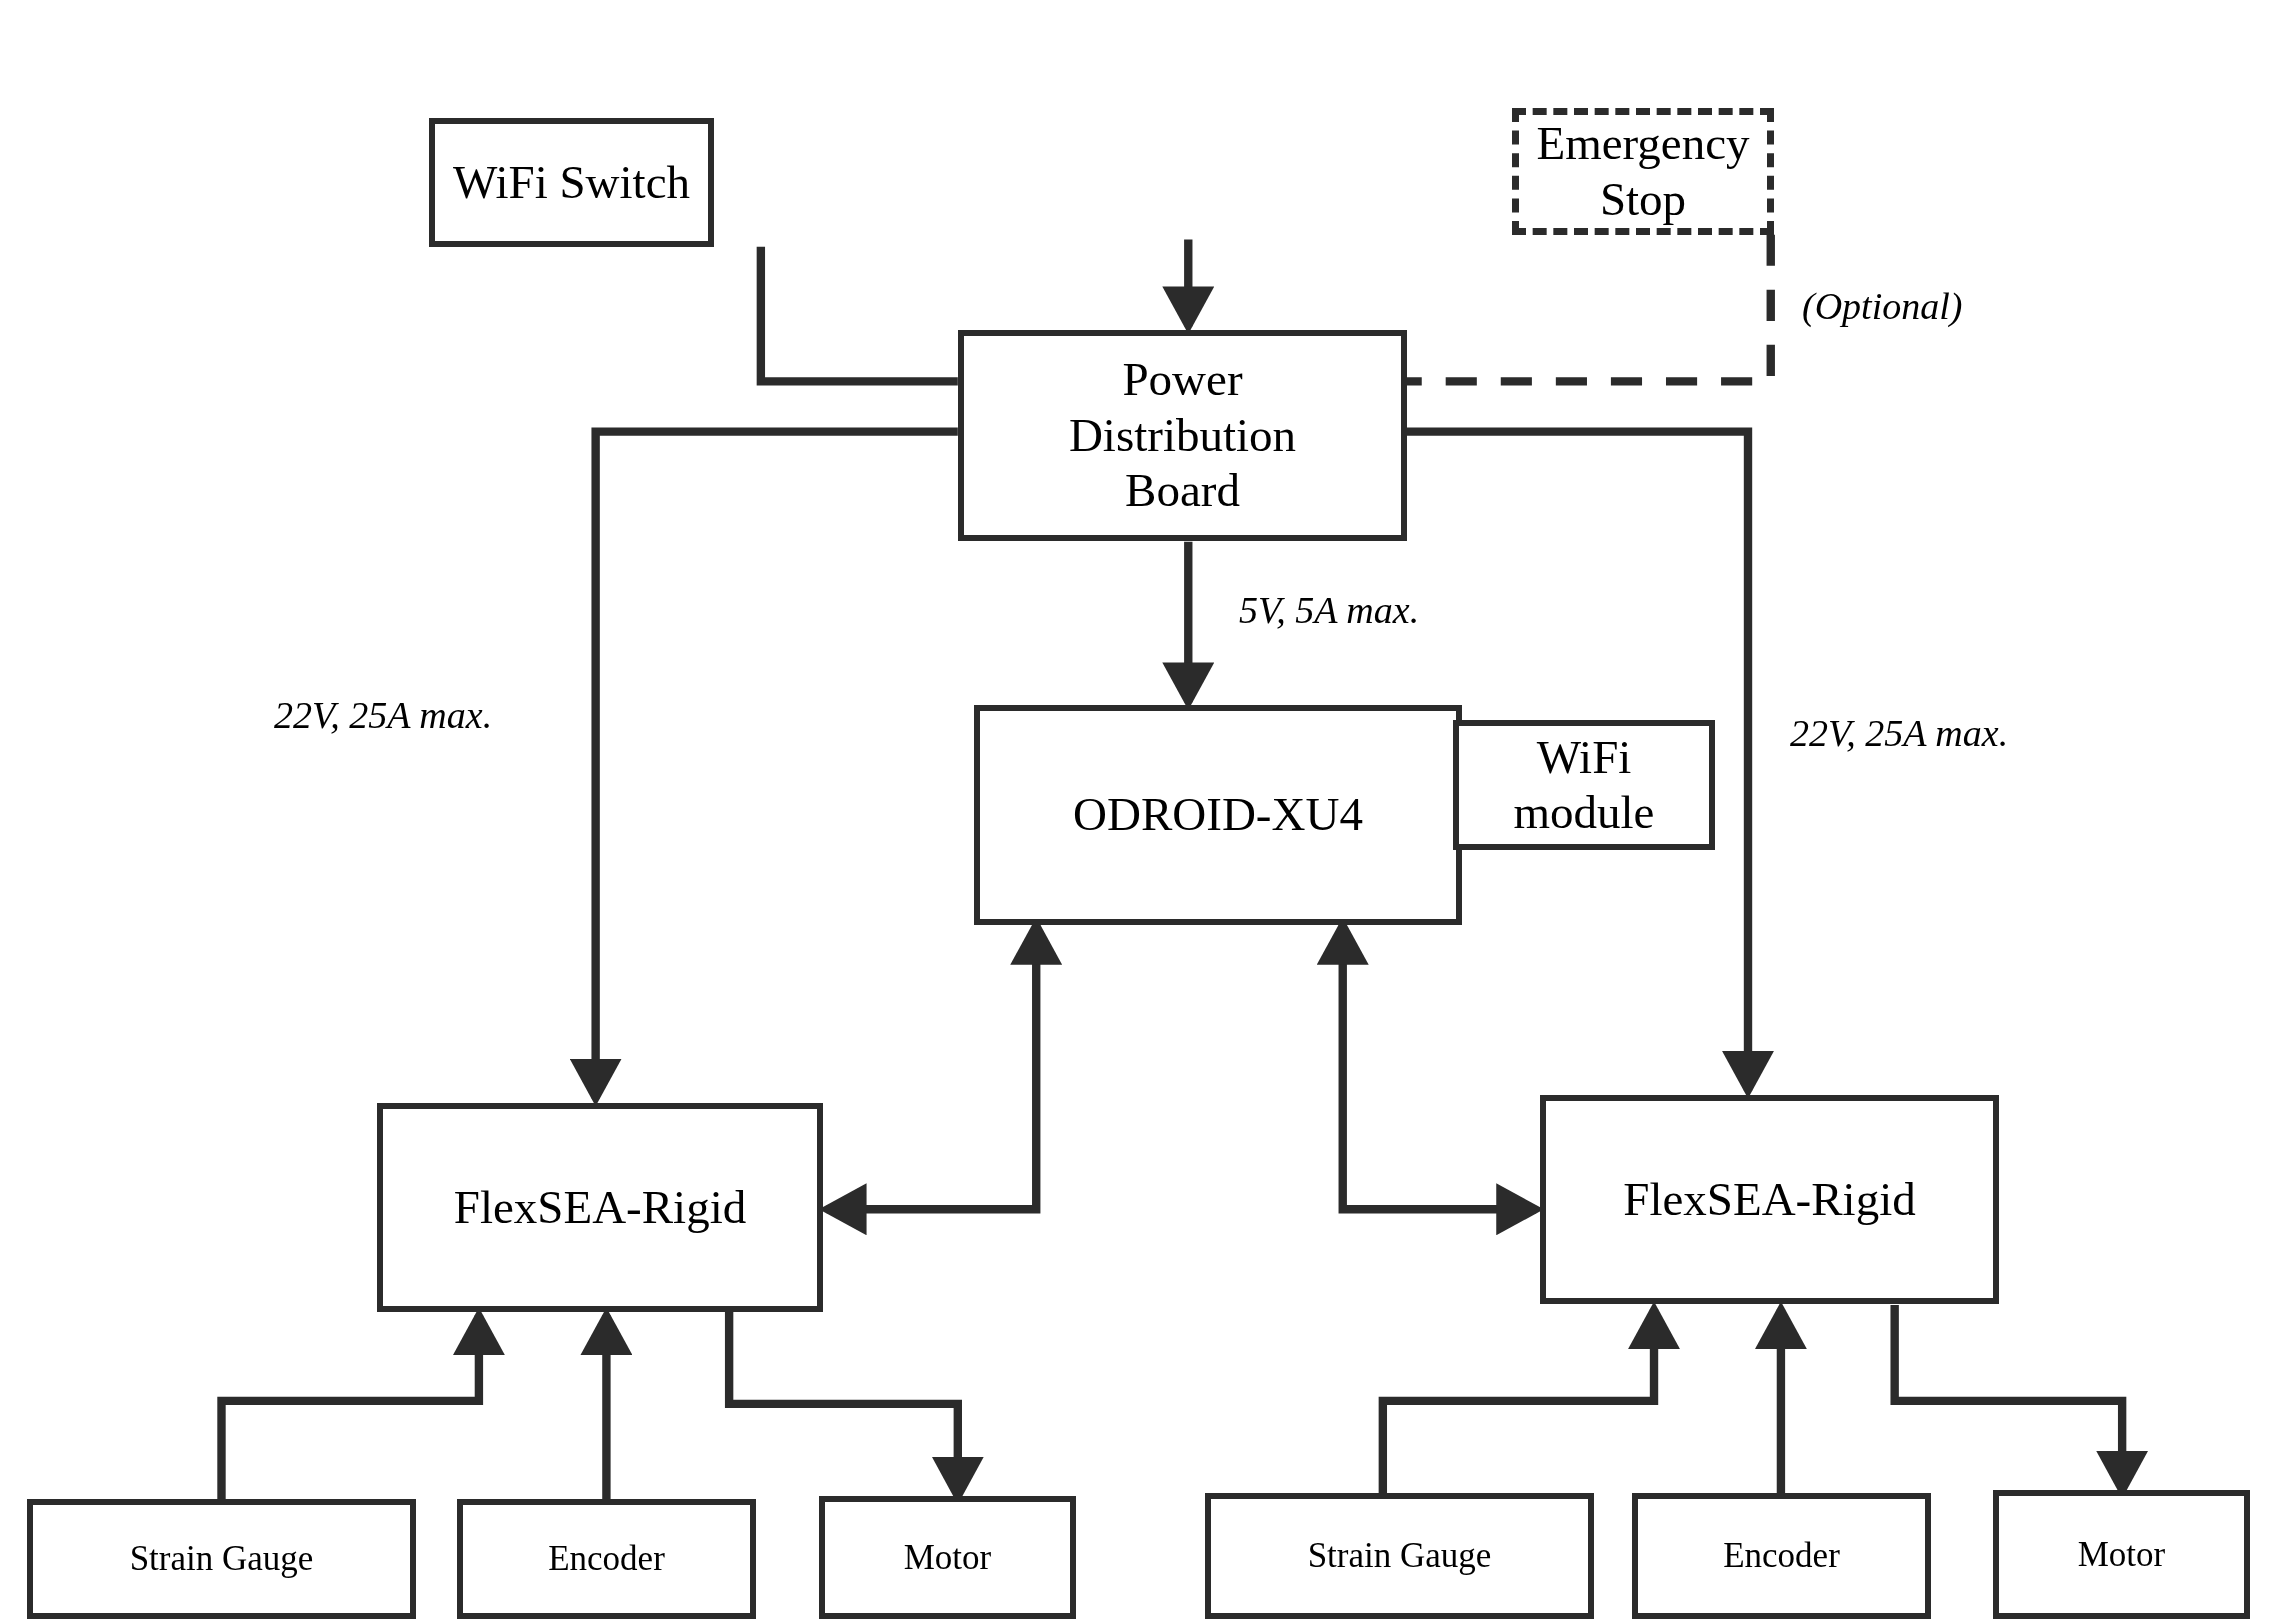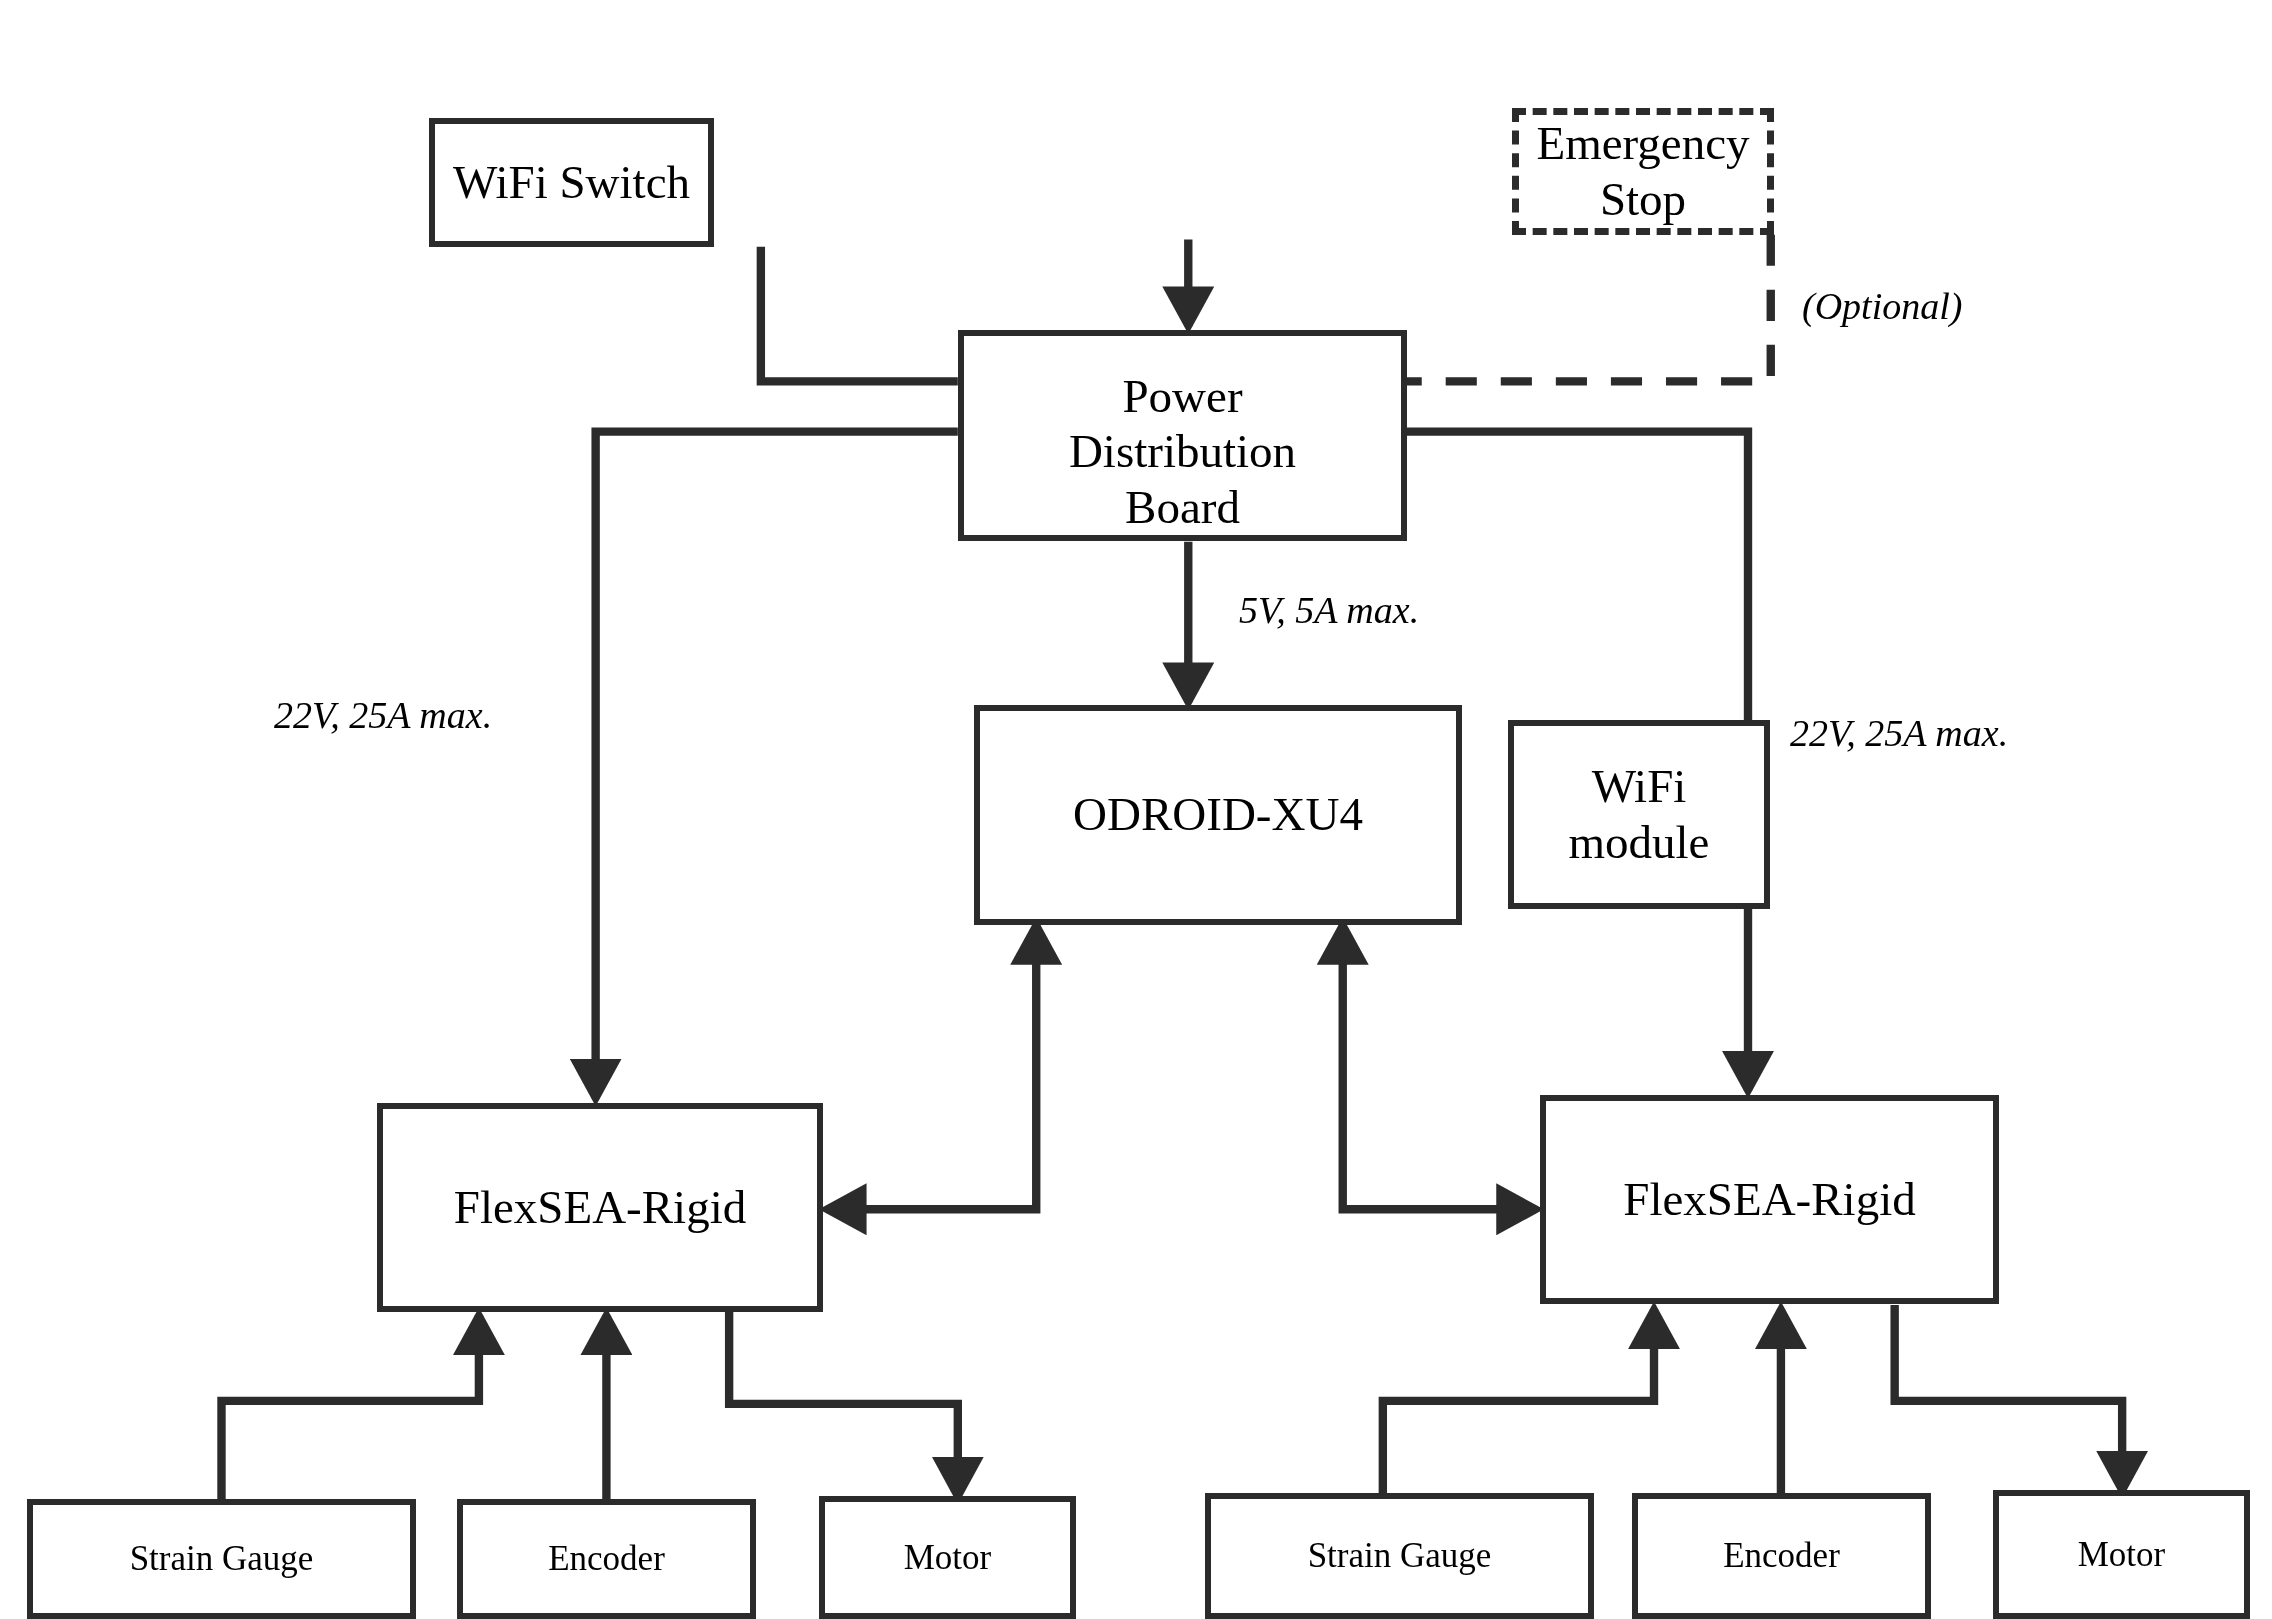--- a/index.html
+++ b/index.html
@@ -106,31 +106,31 @@
 
   <div class="node fs-big" style="left:429px; top:118px; width:285px; height:129px;">
     <span class="label">WiFi Switch</span>
   </div>
 
 
   <div class="node dashed fs-big" style="left:1512px; top:108px; width:262px; height:127px;">
     <span class="label">Emergency Stop</span>
   </div>
 
-  <div class="node fs-big" style="left:958px; top:330px; width:449px; height:211px;align-items:flex-end;">
+  <div class="node fs-big" style="left:958px; top:330px; width:449px; height:211px;">
     <span class="label">Power
 Distribution
 Board</span>
   </div>
 
   <div class="node fs-big" style="left:974px; top:705px; width:488px; height:220px;">
     <span class="label">ODROID-XU4</span>
   </div>
 
-  <div class="node fs-big" style="left:1508px; top:720px; width:262px; height:189px;">
+  <div class="node fs-big" style="left:1453px; top:720px; width:262px; height:130px;">
     <span class="label">WiFi
 module</span>
   </div>
 
   <div class="node fs-big" style="left:377px; top:1103px; width:446px; height:209px;">
     <span class="label">FlexSEA-Rigid</span>
   </div>
 
   <div class="node fs-big" style="left:1540px; top:1095px; width:459px; height:209px;">
     <span class="label">FlexSEA-Rigid</span>

